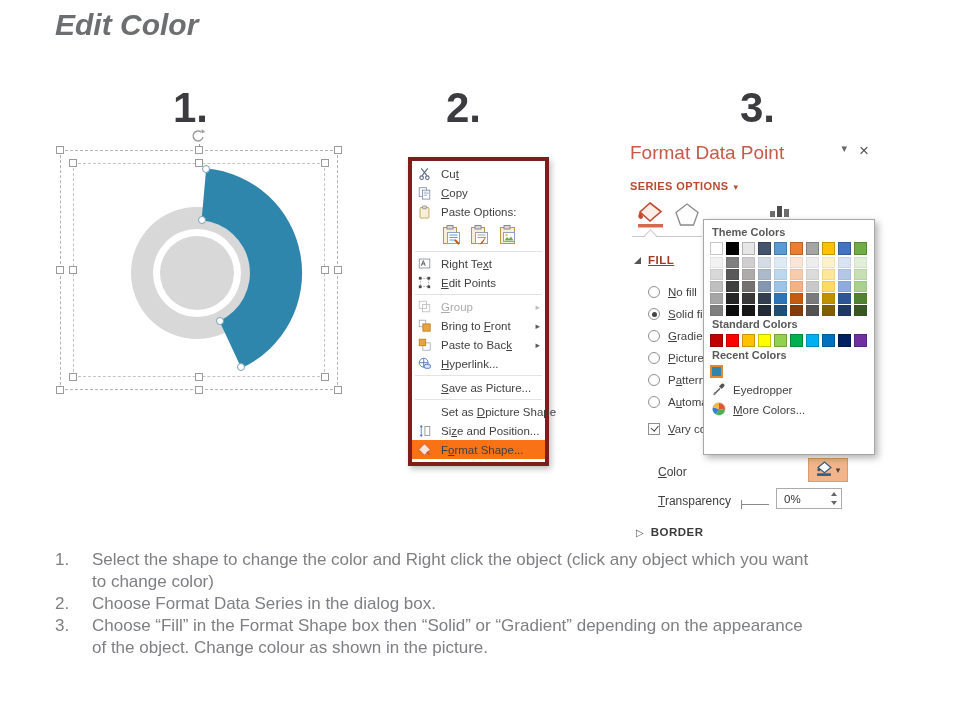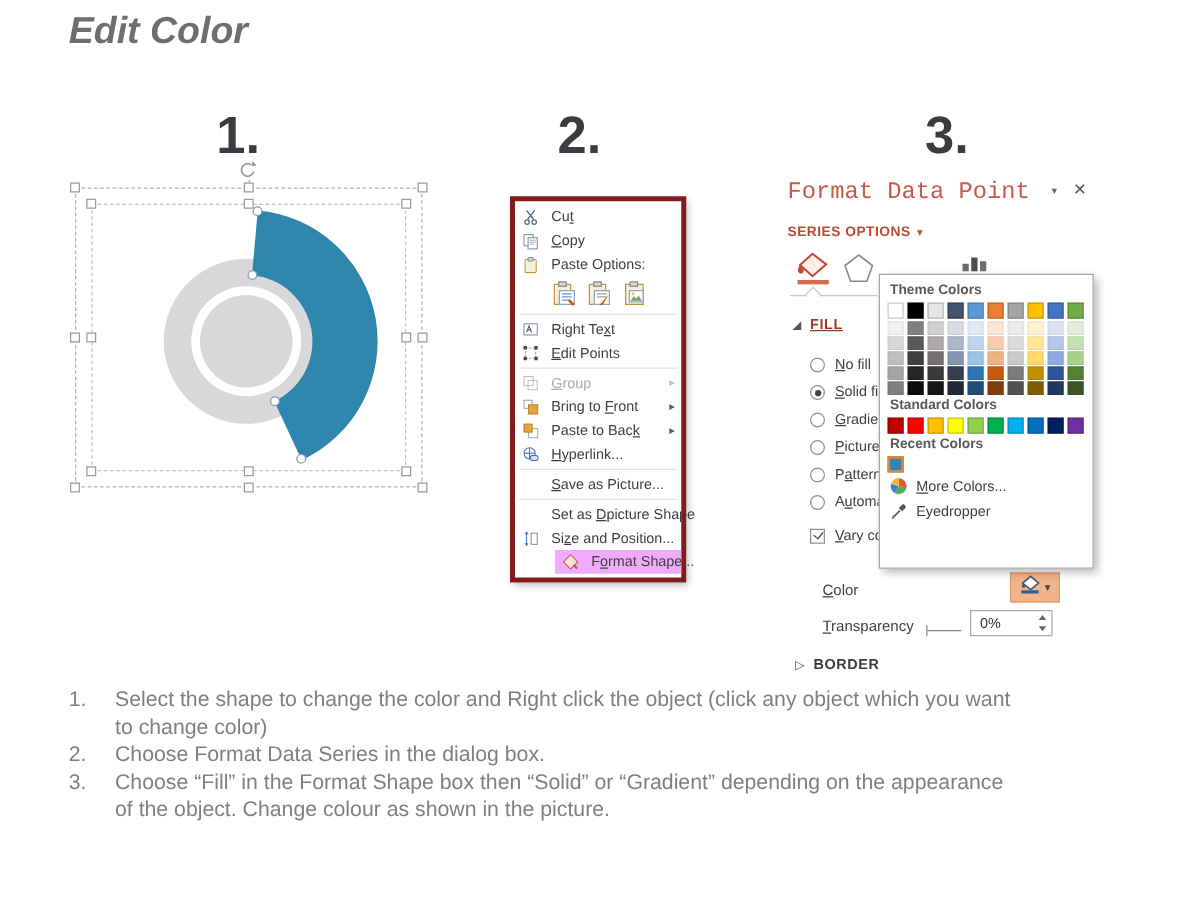--- a/index.html
+++ b/index.html
@@ -29,28 +29,28 @@
   
   .ctx-menu { left:408px; top:157px; width:141px; background:#fff; border:4px solid #7f1d1d;
               box-shadow:2px 3px 6px rgba(0,0,0,.25); padding:3px 0; z-index:6; }
   .mi { display:flex; align-items:center; height:19px; padding:0 5px 0 4px; font-size:11.5px; color:#3f3f3f; }
   .mi .ic { width:17px; display:flex; justify-content:center; align-items:center; flex:none; }
   .mi .lbl { margin-left:8px; white-space:nowrap; }
   .mi .lbl u { text-decoration:underline; }
   .mi .sub { margin-left:auto; font-size:9px; color:#5a5a5a; }
   .mi.disabled { color:#ababab; }
   .mi.disabled .sub { color:#c0c0c0; }
-  .mi.highlight { background:#f0abfc;margin-left:32px; }
+  .mi.highlight { background:#f97316; }
   .mi-sep { height:1px; background:#e3e3e3; margin:2px 3px; }
   .paste-row { display:flex; gap:6px; padding:2px 0 4px 29px; align-items:center; }
   .paste-btn { width:22px; height:22px; display:flex; align-items:center; justify-content:center; }
 
   
   .panel { left:628px; top:136px; width:247px; height:410px; }
-  .panel-title-row { position:absolute; left:2px; top:6px; width:243px; display:flex; align-items:center;font-family:Liberation Mono, monospace; }
+  .panel-title-row { position:absolute; left:2px; top:6px; width:243px; display:flex; align-items:flex-start; }
   .panel-title { font-size:19px; color:#c65a47; flex:1; }
   .panel-collapse { font-size:11px; color:#666; margin-right:12px; }
   .panel-close { font-size:17px; color:#555; line-height:1; margin-right:4px; }
   .series-row { position:absolute; left:2px; top:44px; font-size:11px; font-weight:bold; color:#bb4a2c; letter-spacing:.4px; }
   .series-row .dd { font-size:9px; margin-left:5px; }
   .tab-line { position:absolute; left:4px; top:100px; width:70px; height:1px; background:#c8c8c8; }
   .tab-caret { position:absolute; left:18px; top:95px; width:9px; height:9px; background:#fff;
                border-left:1px solid #c8c8c8; border-top:1px solid #c8c8c8; transform:rotate(45deg); }
   .fill-row { position:absolute; left:6px; top:118px; display:flex; align-items:center; gap:7px; }
   .tri-open { width:0; height:0; border-bottom:7px solid #555; border-left:7px solid transparent; }
@@ -492,36 +492,36 @@
         <span class="sw" style="background: rgb(0, 112, 192);"></span>
         <span class="sw" style="background: rgb(0, 32, 96);"></span>
         <span class="sw" style="background: rgb(112, 48, 160);"></span>
       </div>
     <div class="pp-hdr">Recent Colors</div>
     <div class="sw-row" id="recent-row">
         <span class="sw sel" style="background: rgb(46, 134, 173);"></span>
       </div>
     <div class="pp-item">
       <span><svg width="14" height="14" viewBox="0 0 16 16">
+            <path d="M2 14.5 L9 7.5" stroke="#555" stroke-width="1.5" fill="none"></path>
+            <path d="M8 5 l3 3 L13.6 5.4 a2.1 2.1 0 0 0 -3 -3z" fill="#555"></path>
+            <path d="M1.6 14.6 l1-3.4 2.4 2.4z" fill="#888"></path>
+          </svg></span>
+      <span>Eyedropper</span>
+    </div>
+    <div class="pp-item">
+      <span><svg width="14" height="14" viewBox="0 0 16 16">
             <circle cx="8" cy="8" r="7" fill="#fff" stroke="#bbb"></circle>
             <path d="M8 8 L8 1 A7 7 0 0 1 14.8 9z" fill="#e4572e"></path>
             <path d="M8 8 L14.8 9 A7 7 0 0 1 4.5 14z" fill="#4caf50"></path>
             <path d="M8 8 L4.5 14 A7 7 0 0 1 1.2 6z" fill="#3a7bd5"></path>
             <path d="M8 8 L1.2 6 A7 7 0 0 1 8 1z" fill="#f5b63f"></path>
           </svg></span>
       <span><span></span><u>M</u><span>ore Colors...</span></span>
     </div>
-    <div class="pp-item">
-      <span><svg width="14" height="14" viewBox="0 0 16 16">
-            <path d="M2 14.5 L9 7.5" stroke="#555" stroke-width="1.5" fill="none"></path>
-            <path d="M8 5 l3 3 L13.6 5.4 a2.1 2.1 0 0 0 -3 -3z" fill="#555"></path>
-            <path d="M1.6 14.6 l1-3.4 2.4 2.4z" fill="#888"></path>
-          </svg></span>
-      <span>Eyedropper</span>
-    </div>
   </div>
 </div>
 
 <div class="abs instructions" id="instructions">
     <div class="inst-row">
       <div class="inst-num">1.</div>
       <div>
         <div>Select the shape to change the color and Right click the object (click any object which you want</div>
         <div>to change color)</div>
       </div>

